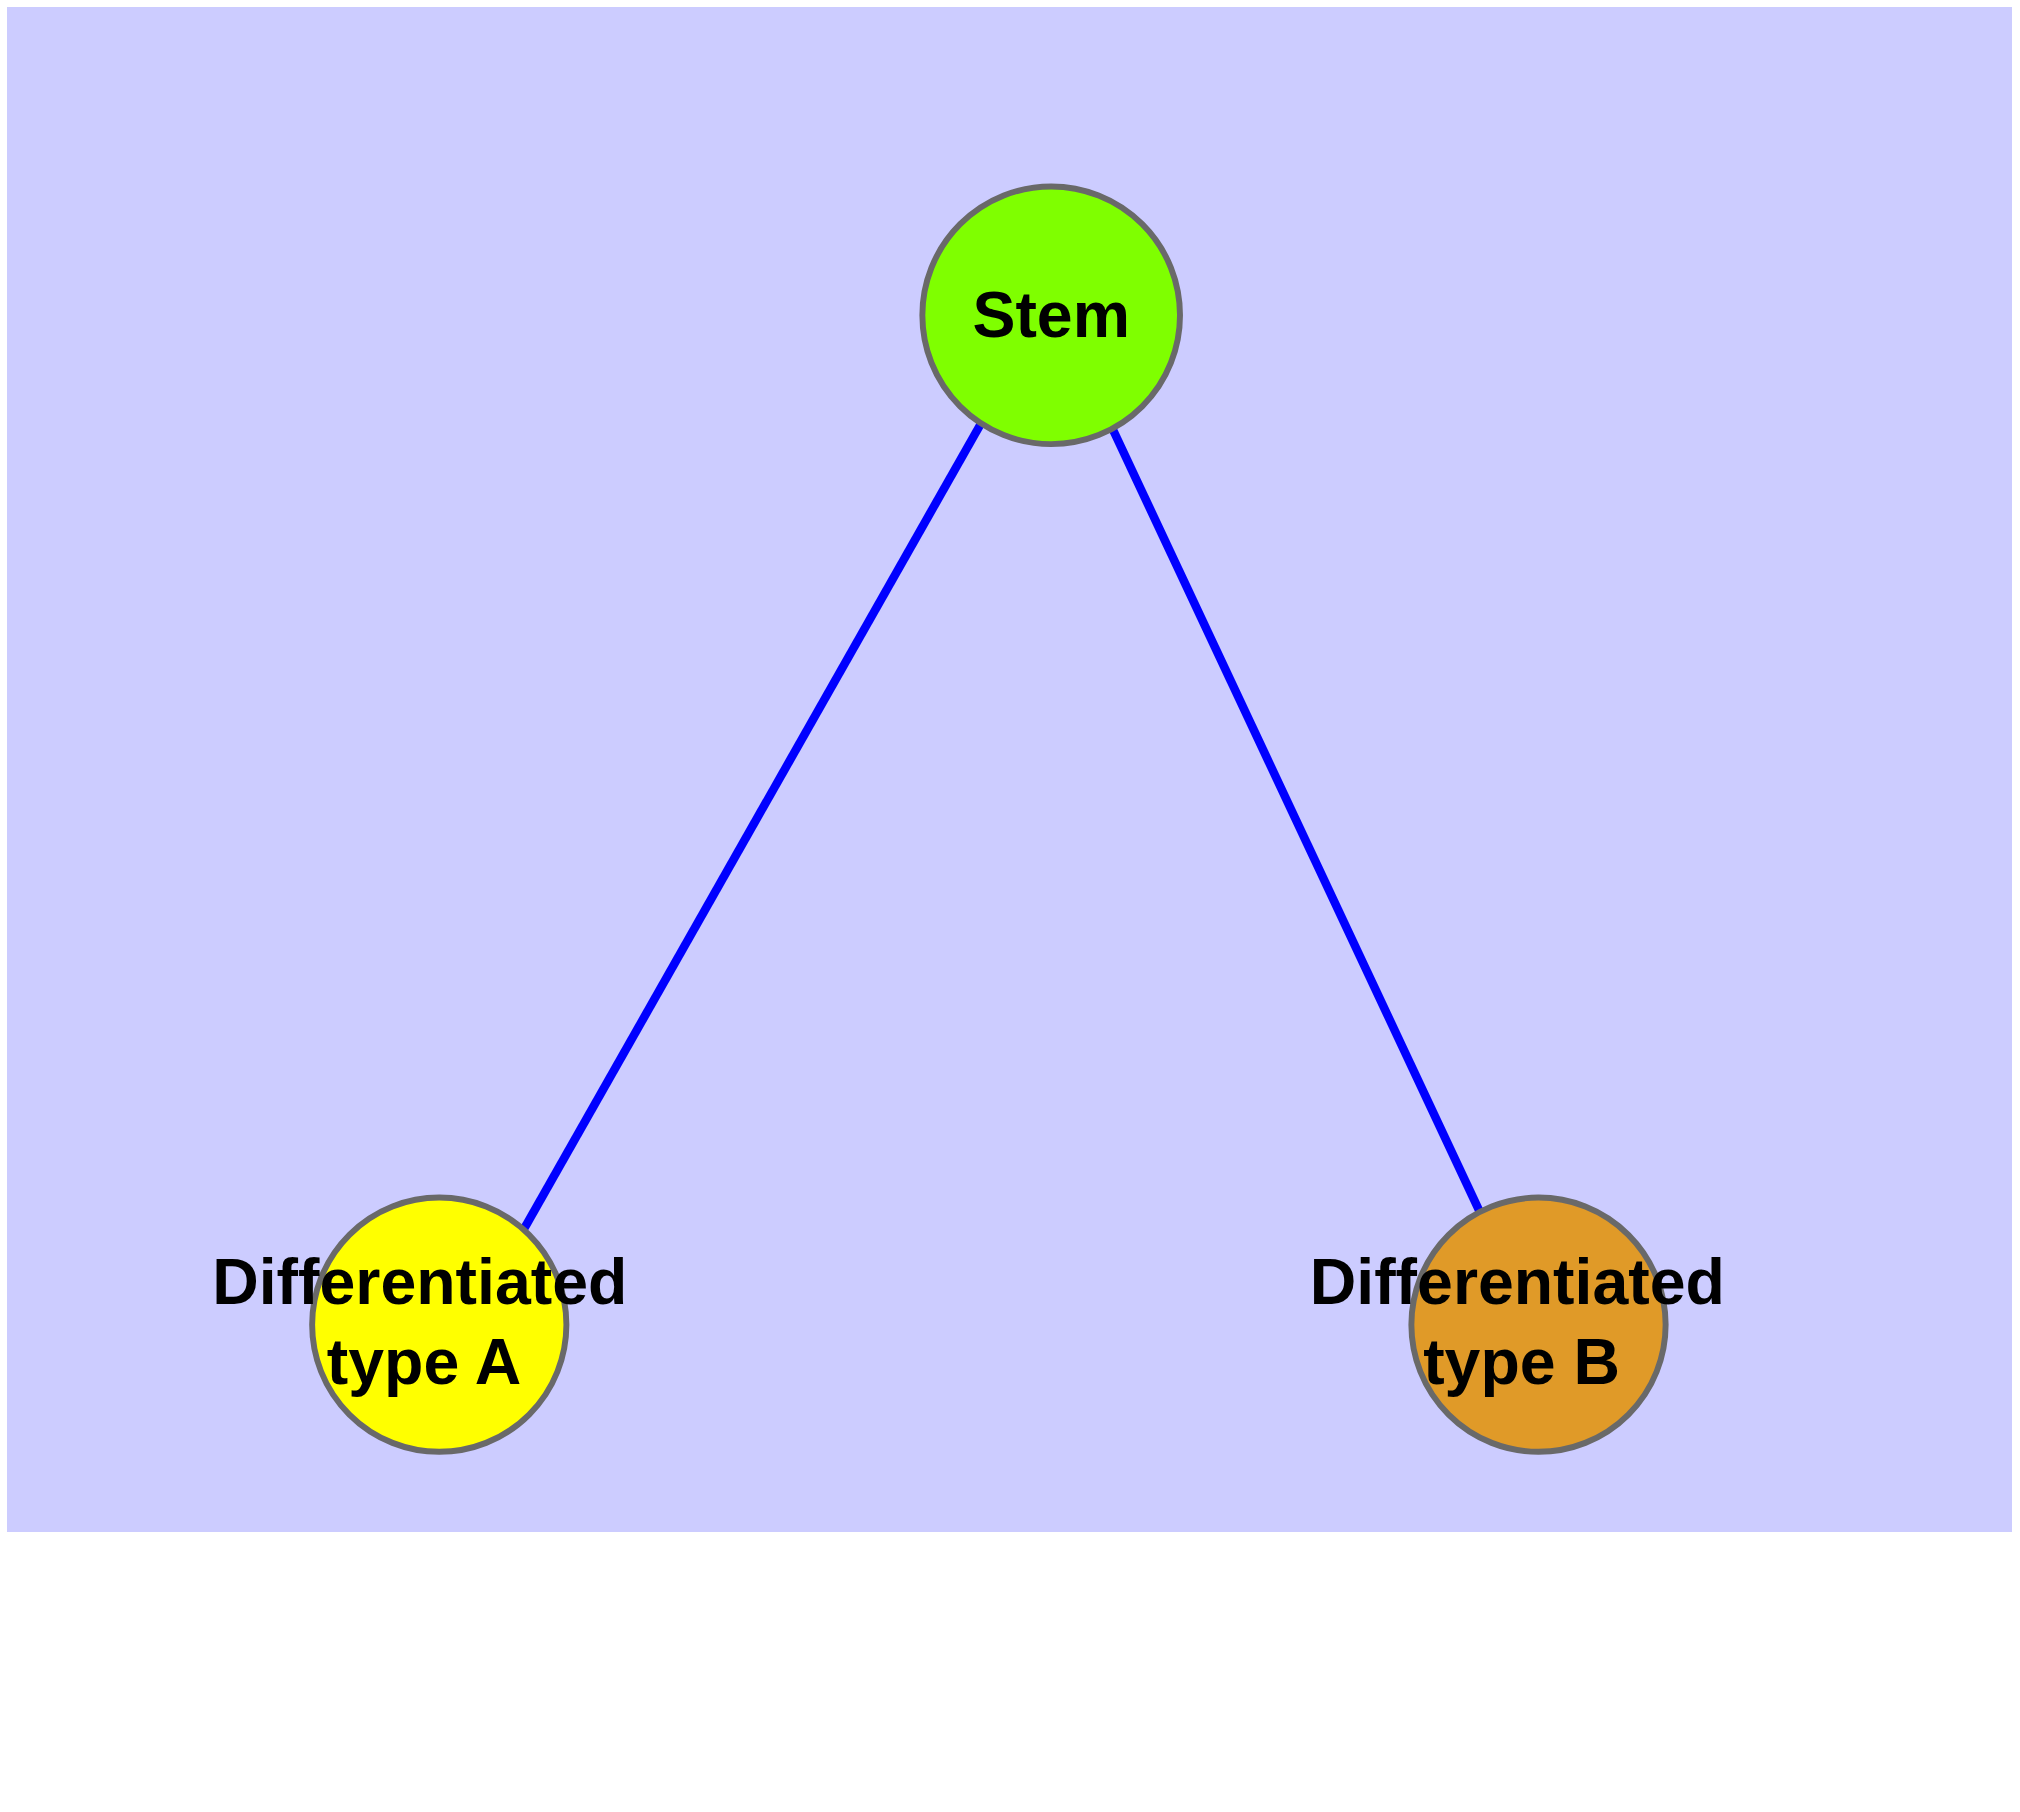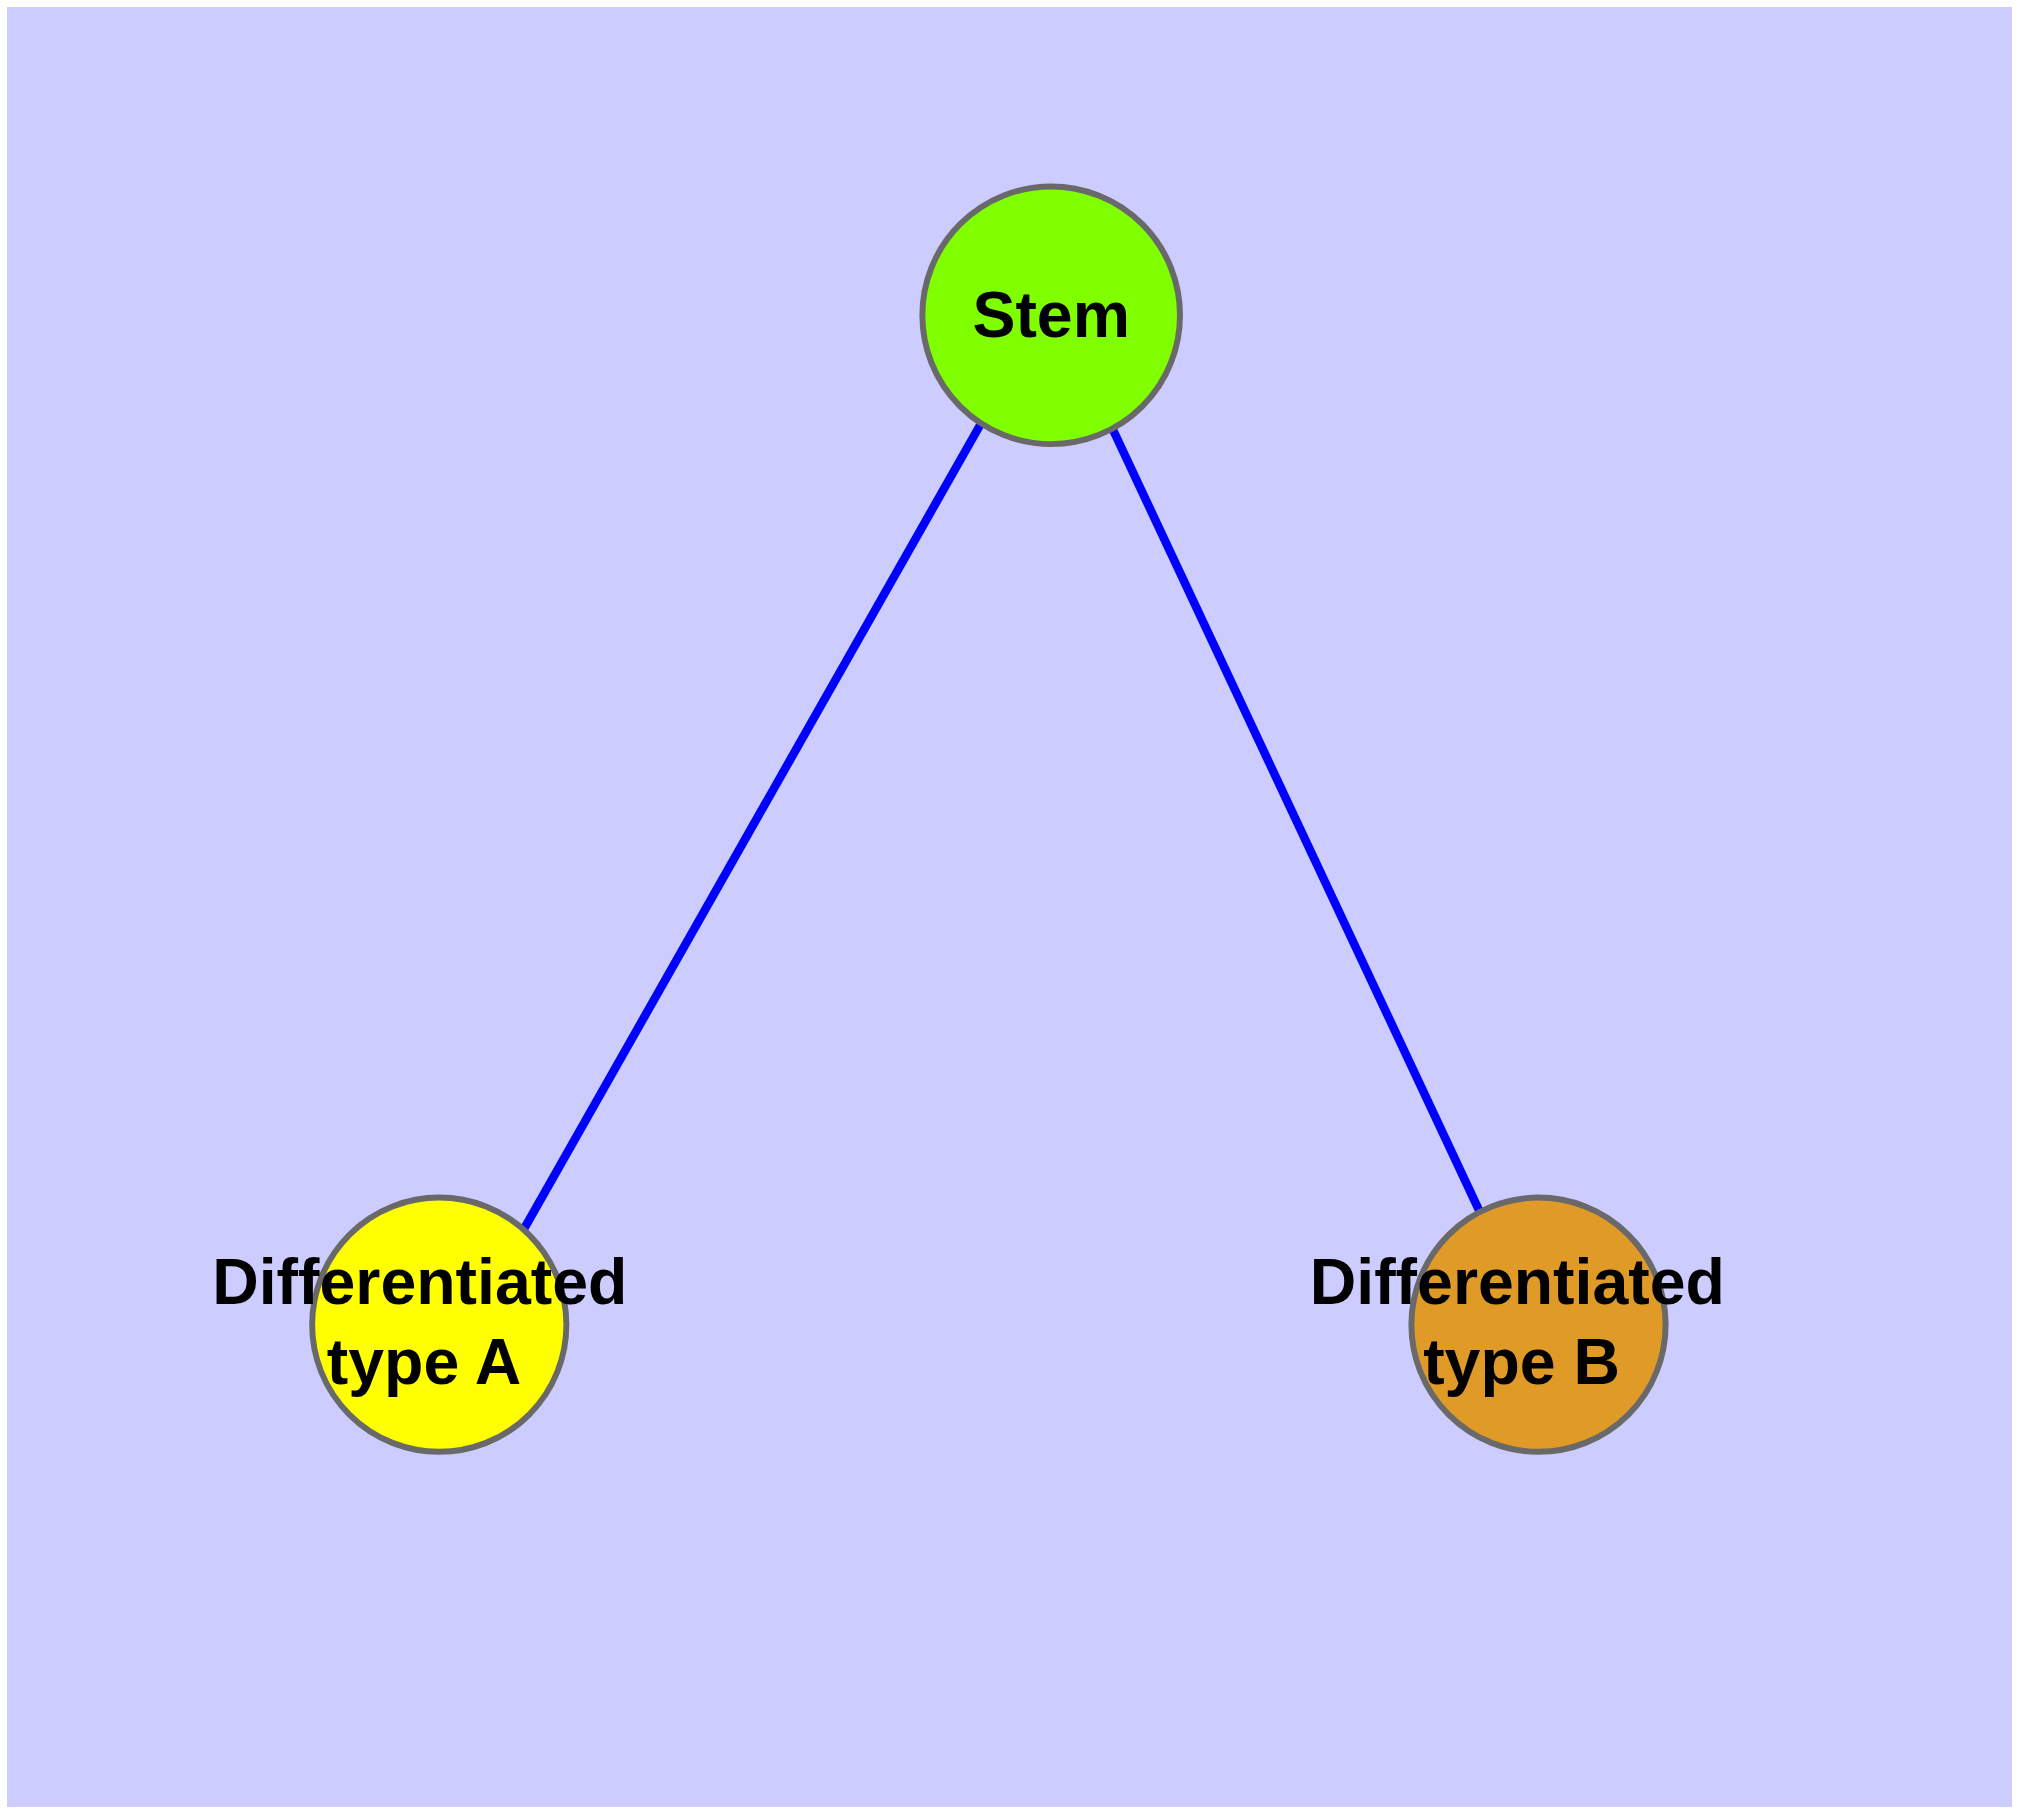--- a/index.html
+++ b/index.html
@@ -3,21 +3,21 @@
 <meta charset="utf-8">
 <style>
   html, body {
     margin: 0;
     padding: 0;
     background: #ffffff;
   }
   #stage {
     position: relative;
     width: 2021px;
-    height: 1812px;
+    height: 1532px;
     background: #ffffff;
     overflow: hidden;
     font-family: "Liberation Sans", sans-serif;
   }
   #canvas-panel {
     position: absolute;
     left: 6.8px;
     top: 6.8px;
     width: 2005px;
     height: 1800px;

